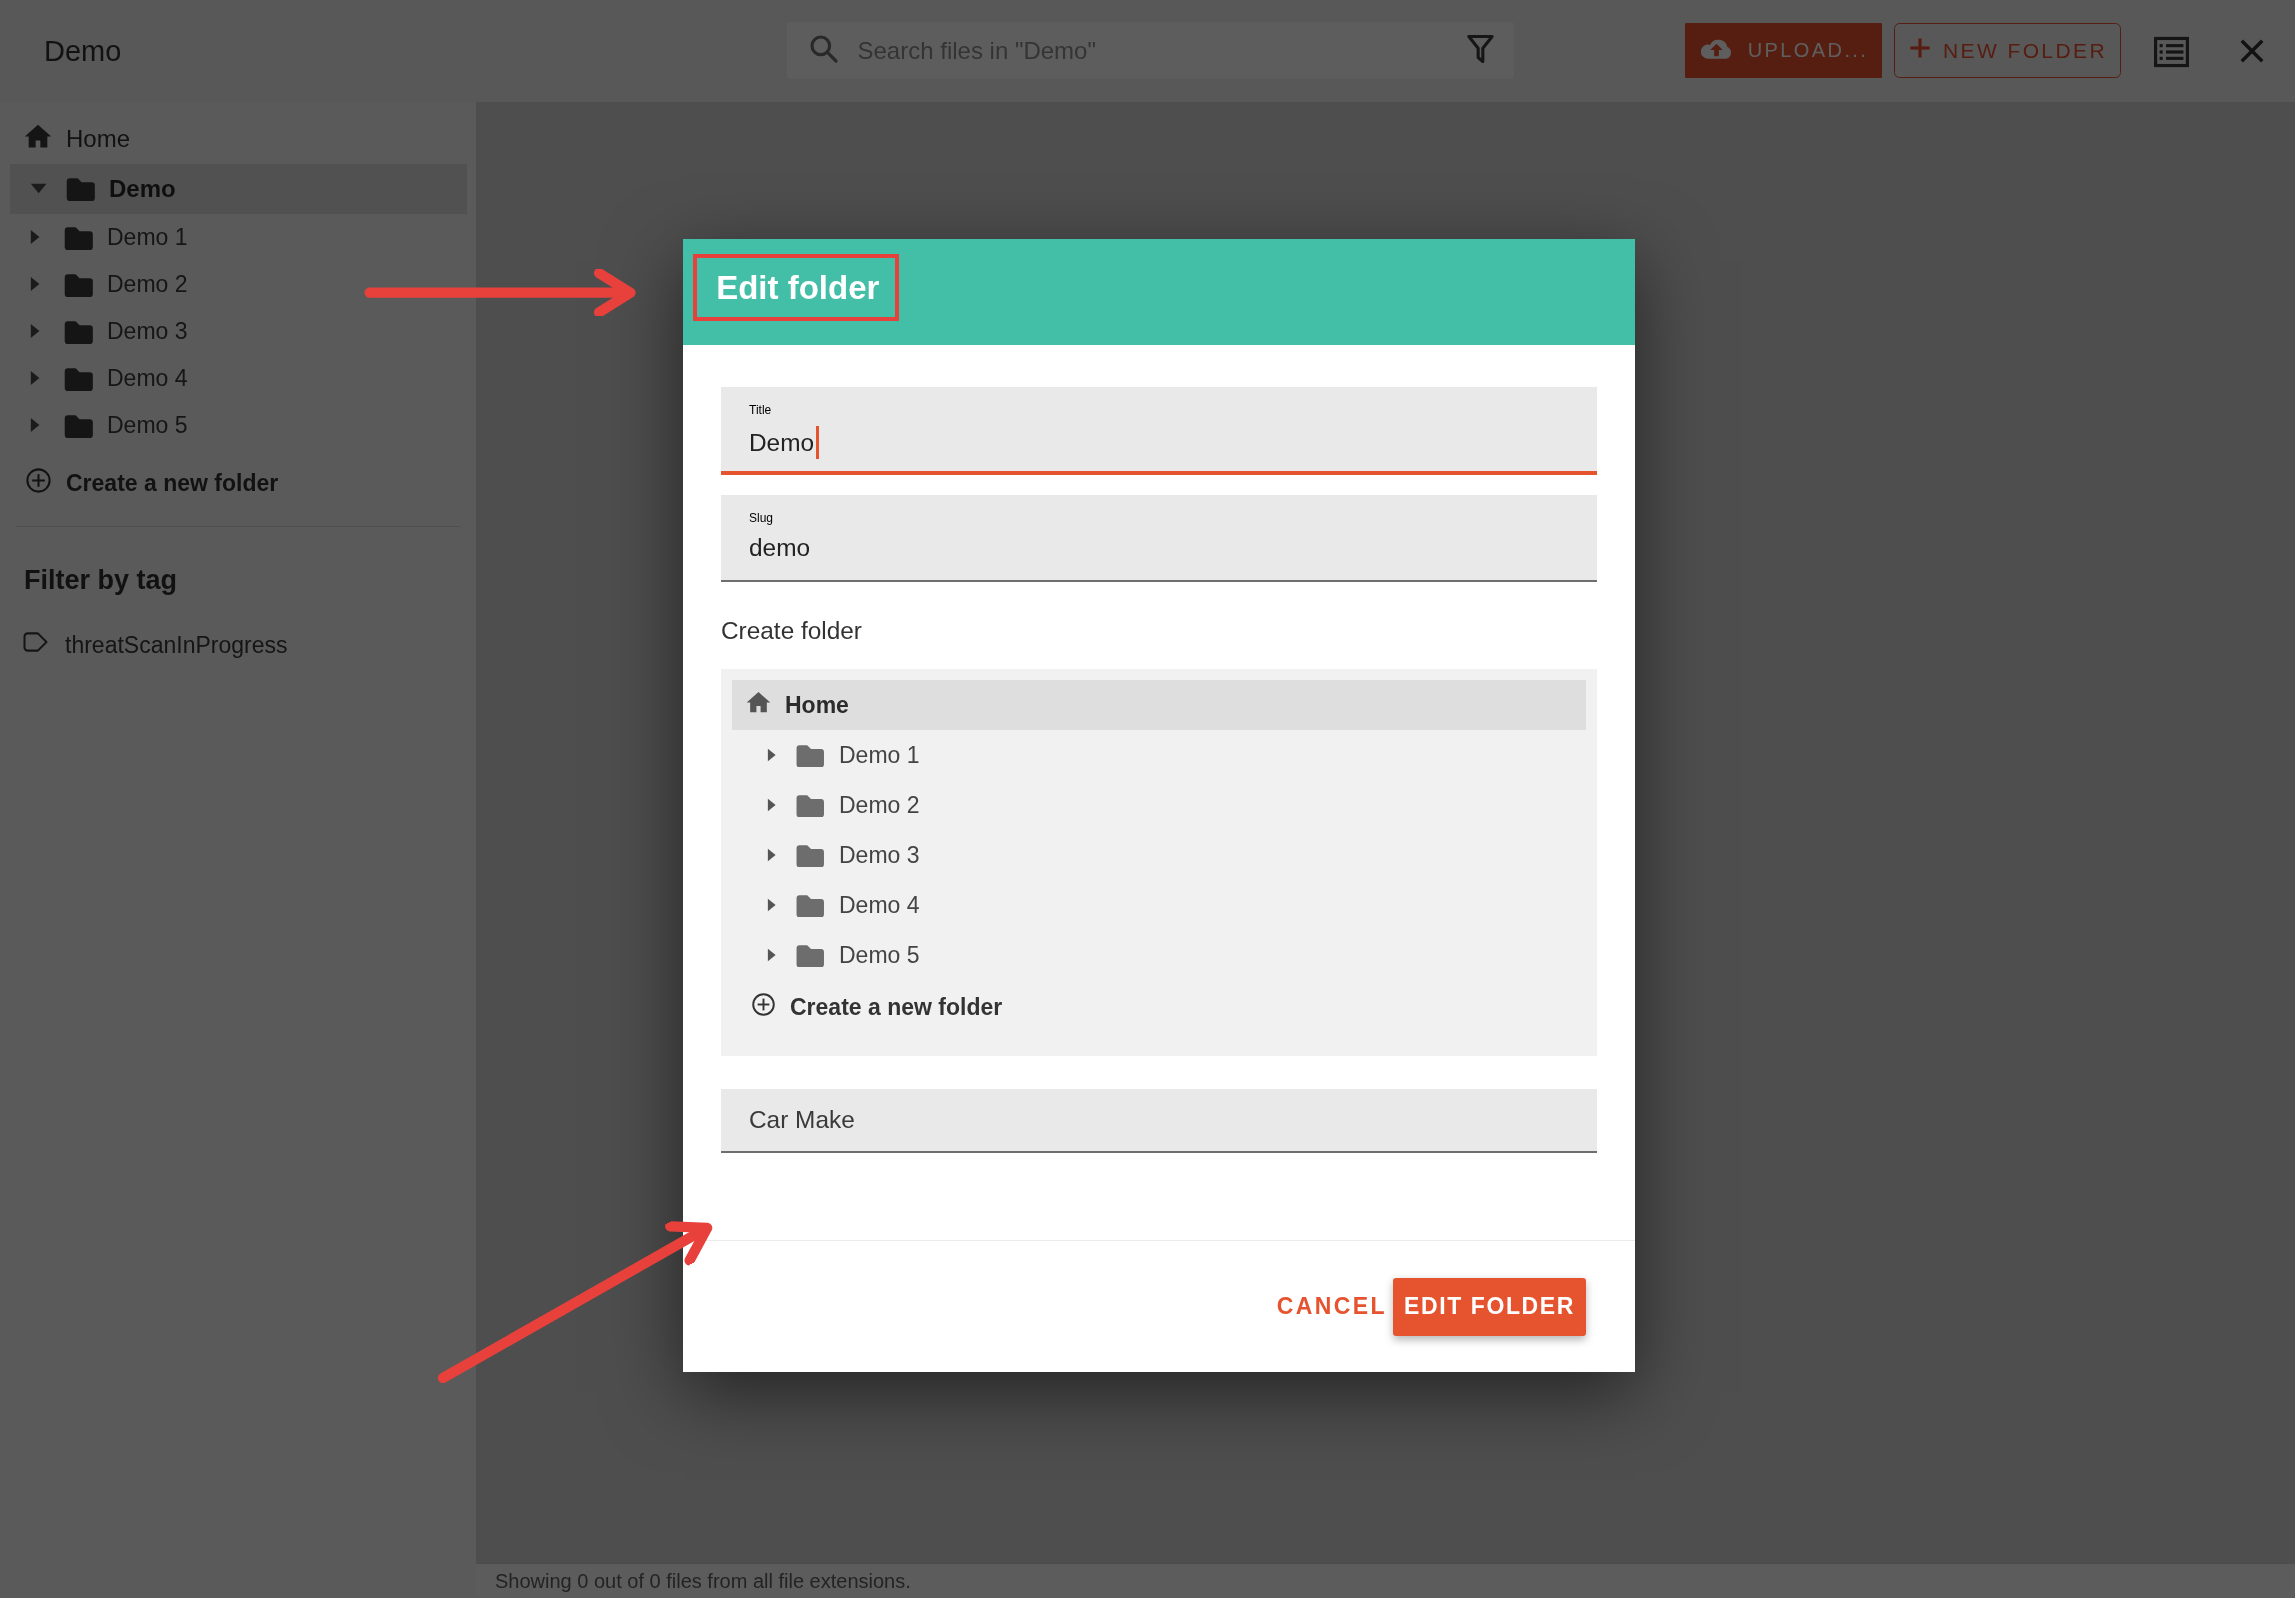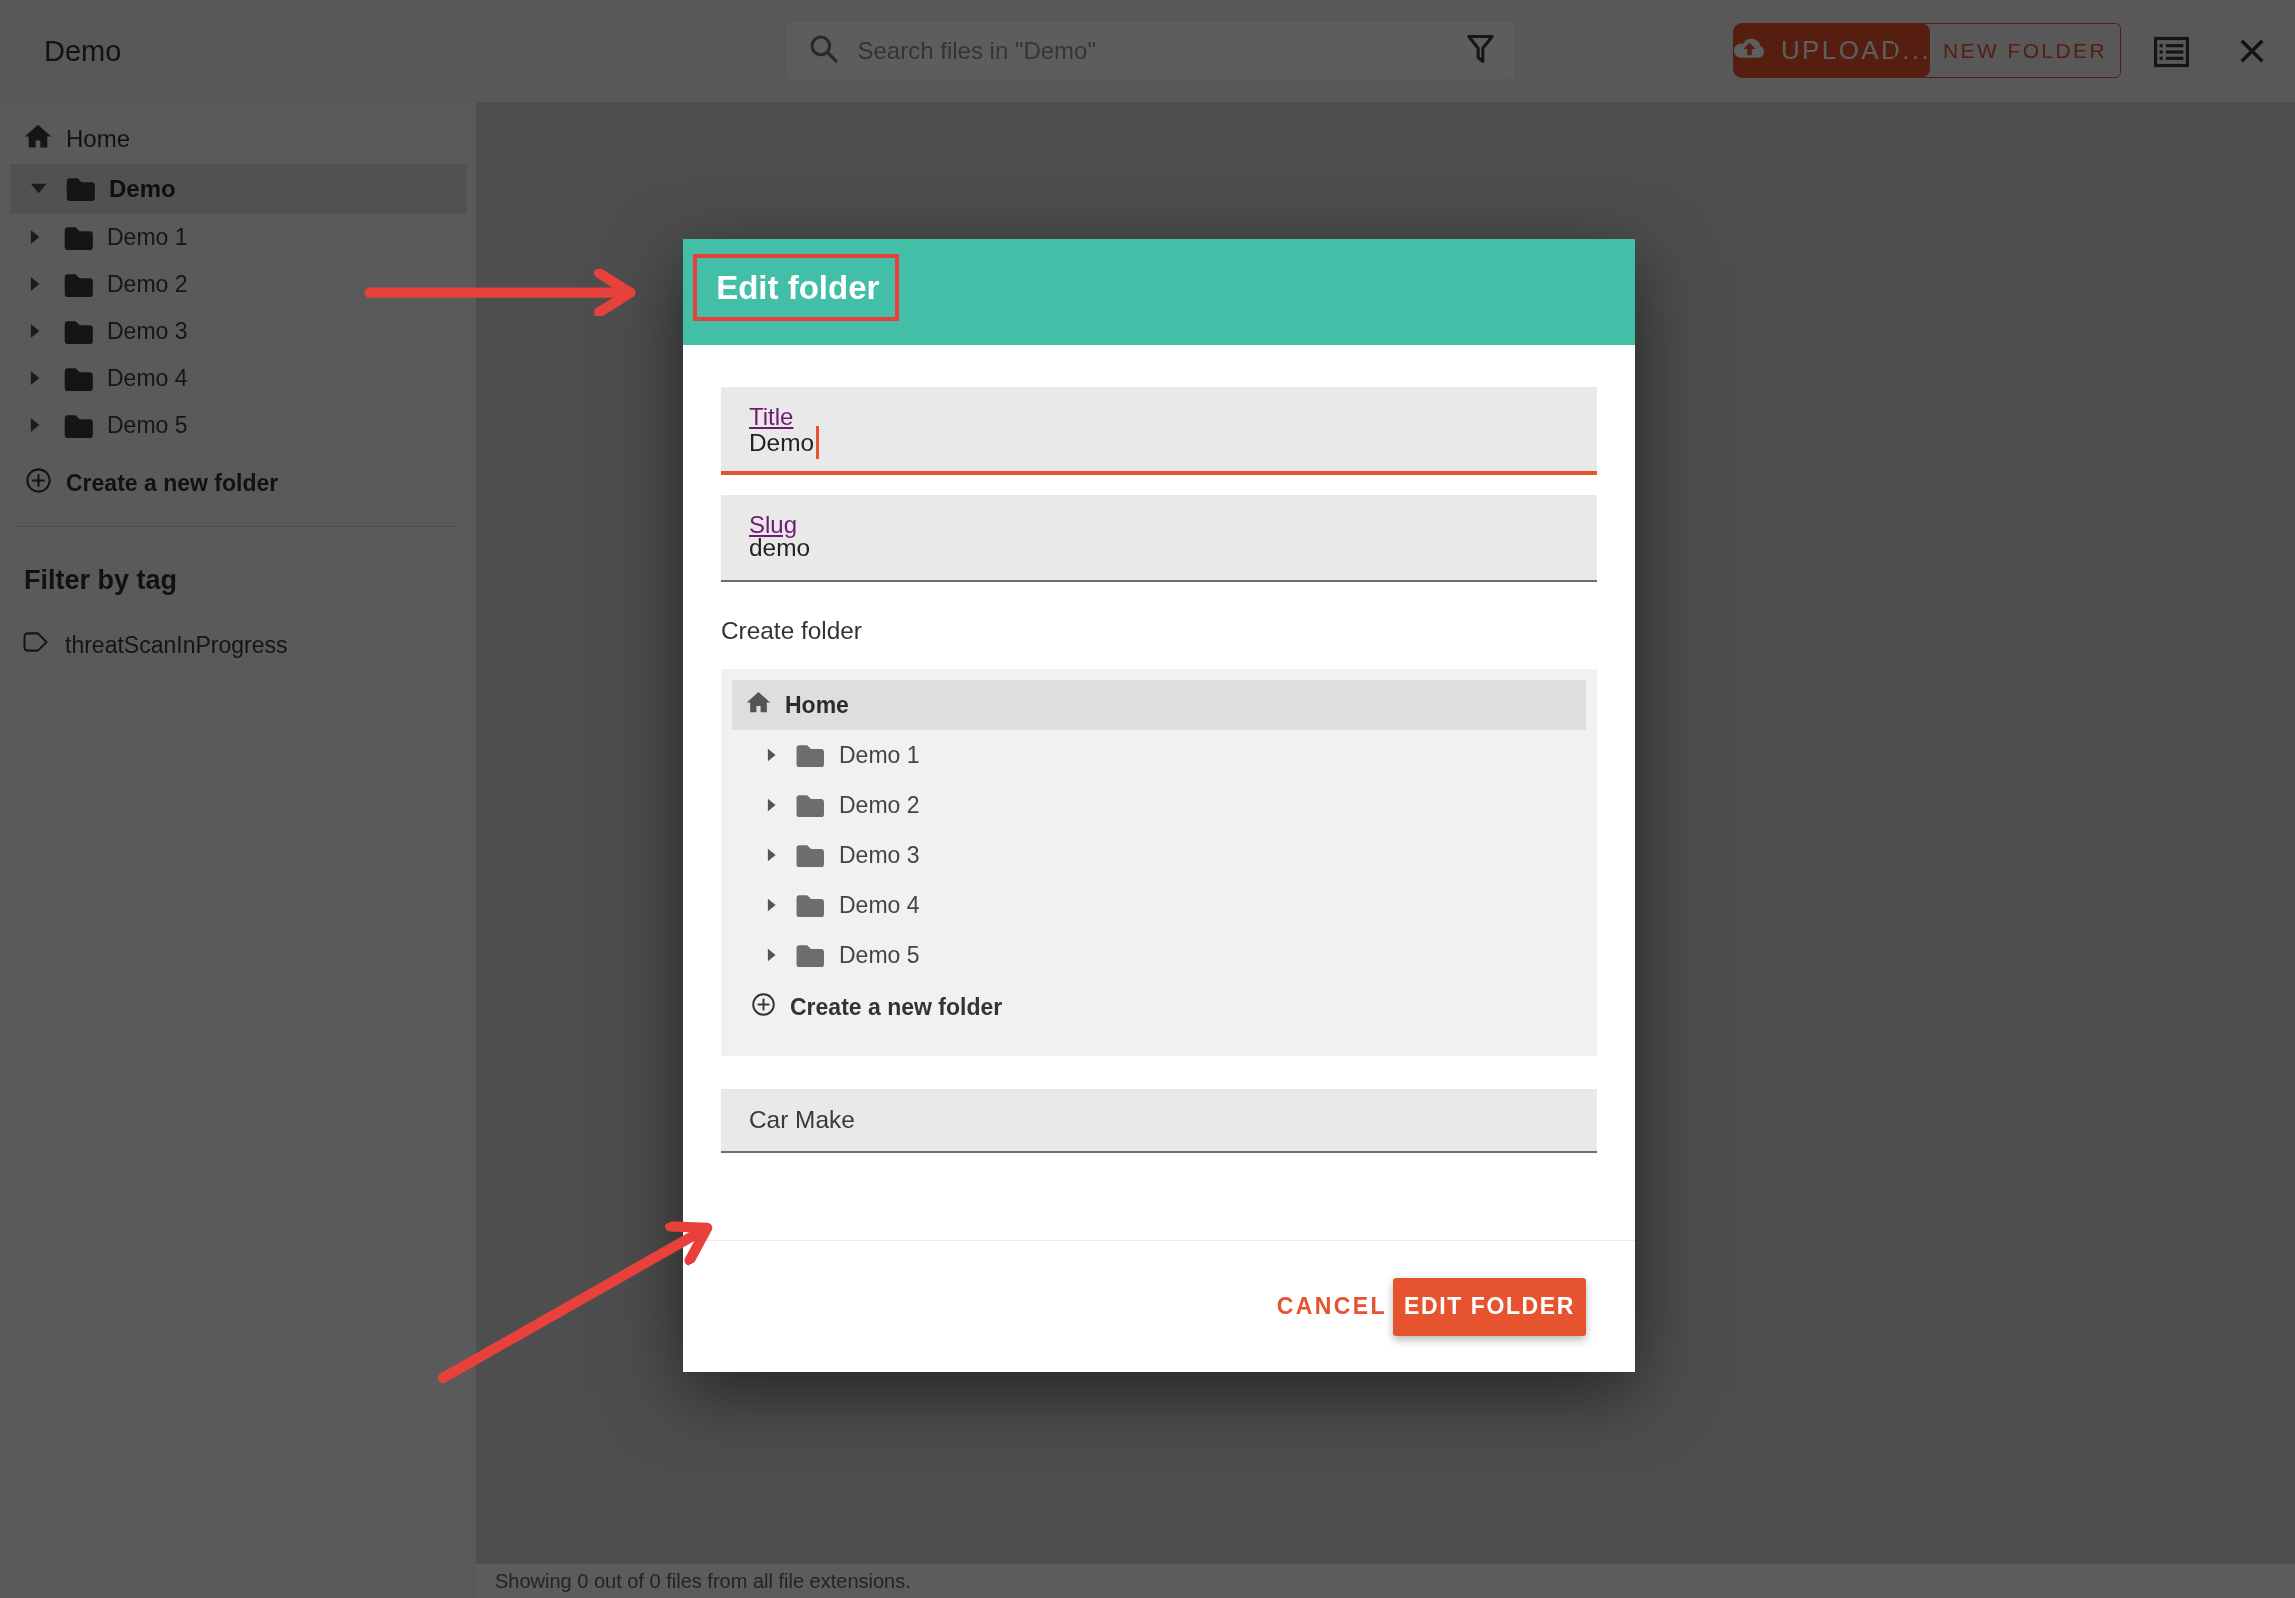--- a/index.html
+++ b/index.html
@@ -8,23 +8,23 @@
     font-family:"Liberation Sans","DejaVu Sans",sans-serif;
     background:#d4d4d4;
   }
   
   .topbar{position:absolute;left:0;top:0;width:2295px;height:102px;background:#efefef;}
   .app-title{position:absolute;left:44px;top:0;height:102px;line-height:102px;font-size:29px;color:#333;font-weight:400;}
   .searchbox{position:absolute;left:787px;top:22px;width:727px;height:57px;background:#fdfdfd;border-radius:4px;
     display:flex;align-items:center;padding:0 20.5px;box-sizing:border-box;gap:16px;}
   .search-input{flex:1;border:none;outline:none;background:transparent;font-size:24px;color:#333;font-family:inherit;min-width:0;}
   .search-input::placeholder{color:#8d8d8d;}
-  .btn-upload{position:absolute;left:1685px;top:23px;width:197px;height:55px;background:#e6532f;border:none;border-radius:9px;
-    color:#fff;display:flex;align-items:center;justify-content:center;gap:14px;font-size:26px;letter-spacing:2.4px;font-weight:500;
-    font-family:inherit;cursor:pointer;margin-left:48px;}
+  .btn-upload{position:absolute;left:1685px;top:23px;width:197px;height:55px;background:#e6532f;border:none;border-radius:1px;
+    color:#fff;display:flex;align-items:center;justify-content:center;gap:14px;font-size:20px;letter-spacing:2.4px;font-weight:500;
+    font-family:inherit;cursor:pointer;}
   .btn-newfolder{position:absolute;left:1894px;top:23px;width:227px;height:55px;background:transparent;border:1.6px solid #e6532f;
     border-radius:5.5px;color:#e6532f;display:flex;align-items:center;justify-content:center;gap:11px;font-size:21px;letter-spacing:2.4px;
     font-weight:500;box-sizing:border-box;font-family:inherit;cursor:pointer;}
   .icon-btn{position:absolute;background:none;border:none;padding:0;cursor:pointer;line-height:0;}
   .icon-list{left:2154px;top:36px;}
   .icon-close{left:2237px;top:36px;}
   
   .sidebar{position:absolute;left:0;top:102px;width:476px;bottom:0;background:#f4f4f4;}
   .side-home{display:flex;align-items:center;gap:14px;padding-left:24px;height:49px;margin-top:12.6px;font-size:24px;color:#333;cursor:pointer;}
   .side-selected{display:flex;align-items:center;height:50px;background:#dcdcdc;margin:0 9.5px;padding-left:20.5px;font-size:24px;font-weight:700;color:#2b2b2b;cursor:pointer;}
@@ -47,21 +47,21 @@
   .modal{position:absolute;left:683px;top:239px;width:952px;height:1133px;background:#fff;z-index:20;
     box-shadow:0 20.5px 71px rgba(0,0,0,0.55);}
   .modal-header{height:106px;background:#43bfa8;position:relative;}
   .title-box{position:absolute;left:10.2px;top:15px;width:206px;height:67px;border:4.7px solid #e8413c;box-sizing:border-box;
     display:flex;align-items:center;padding-left:19px;}
   .modal-title{color:#fff;font-size:33px;font-weight:700;white-space:nowrap;}
   .modal-body{padding:0 38px;}
   .field{background:#e9e9e9;box-sizing:border-box;}
   .field-title{margin-top:42px;height:88px;border-bottom:4px solid #e6532f;position:relative;cursor:text;}
   .field-slug{margin-top:20px;height:87px;border-bottom:2.4px solid #6e6e6e;position:relative;cursor:text;}
-  .f-label{position:absolute;left:28px;top:16px;font-size:24px;color:#701a75;text-decoration:underline;}
+  .f-label{position:absolute;left:28px;top:16px;font-size:12px;color:#000000;}
   .f-value{position:absolute;left:28px;top:39px;font-size:24.4px;color:#222;display:flex;align-items:center;}
   .caret-bar{width:2.4px;height:33px;background:#e6532f;margin-left:2.4px;}
   .parent-heading{margin-top:35px;font-size:24.4px;color:#333;}
   .tree-panel{margin-top:24px;height:387px;background:#f1f1f1;box-sizing:border-box;padding:11px;overflow:hidden;}
   .tree-home{height:50px;background:#dedede;display:flex;align-items:center;gap:14px;padding-left:14px;font-size:23px;font-weight:700;color:#2b2b2b;cursor:pointer;}
   .tree-row{height:50px;display:flex;align-items:center;padding-left:35px;font-size:23px;color:#444;cursor:pointer;}
   .tree-row .caret{width:28px;line-height:0;}
   .tree-row .ficon{width:44px;line-height:0;}
   .tree-create{height:55px;display:flex;align-items:center;gap:14px;padding-left:19px;font-size:23px;font-weight:700;color:#333;cursor:pointer;}
   .field-carmake{margin-top:33px;height:64px;border-bottom:2.4px solid #6e6e6e;display:flex;align-items:center;

